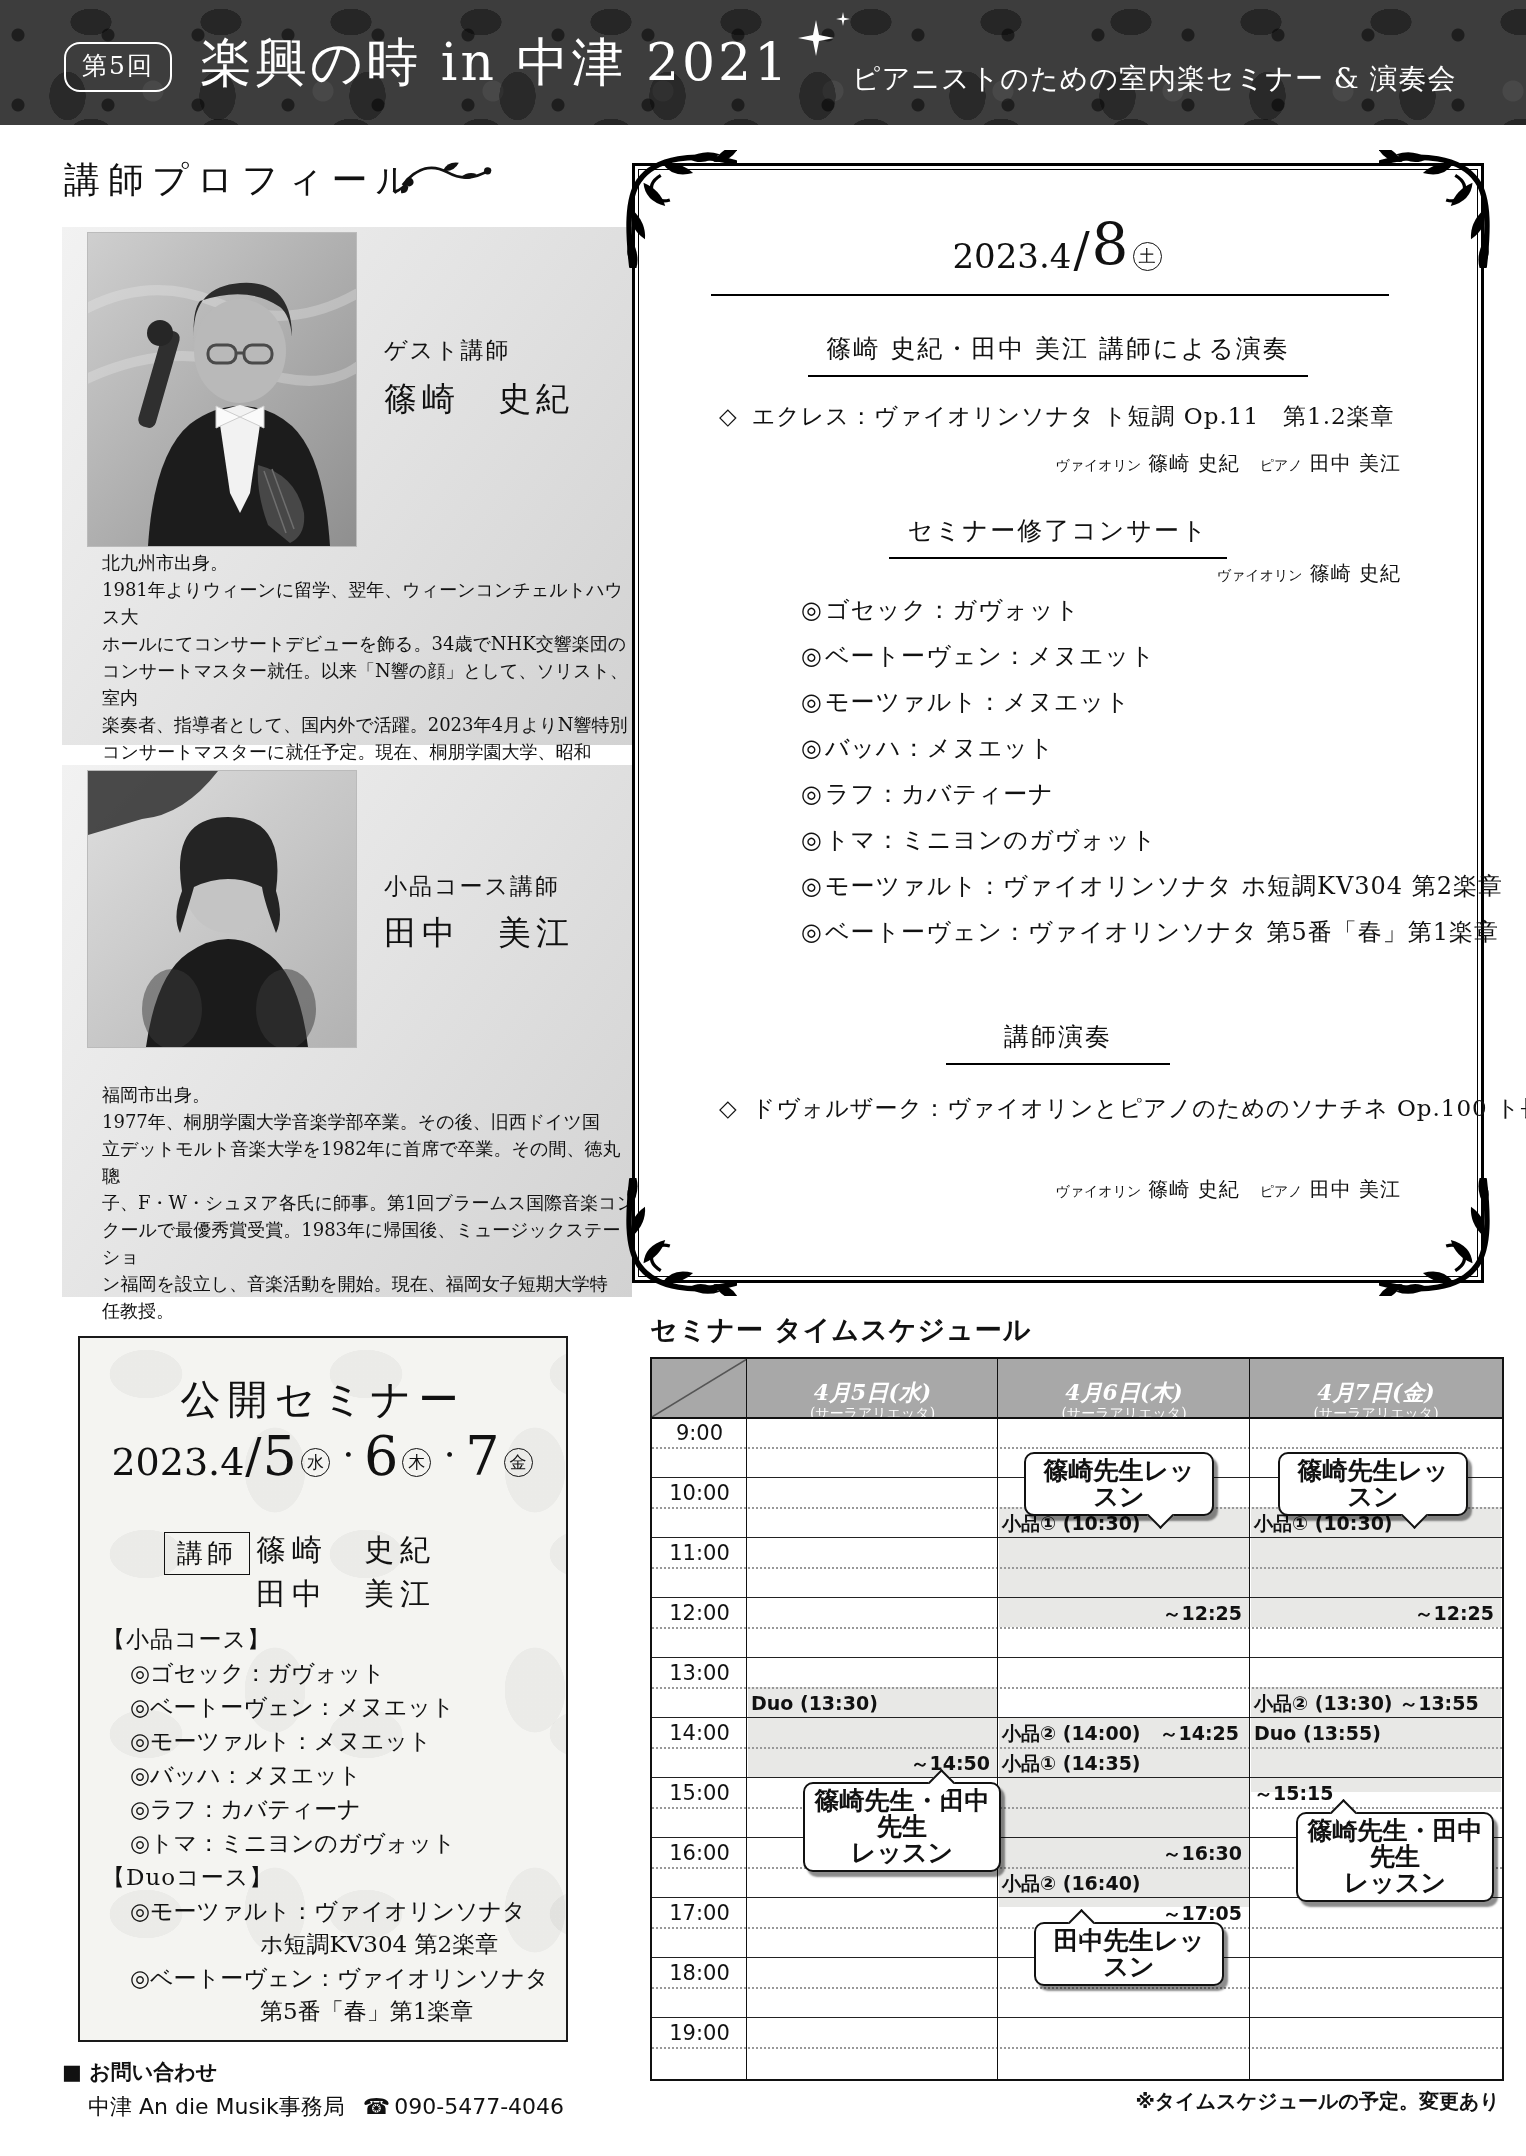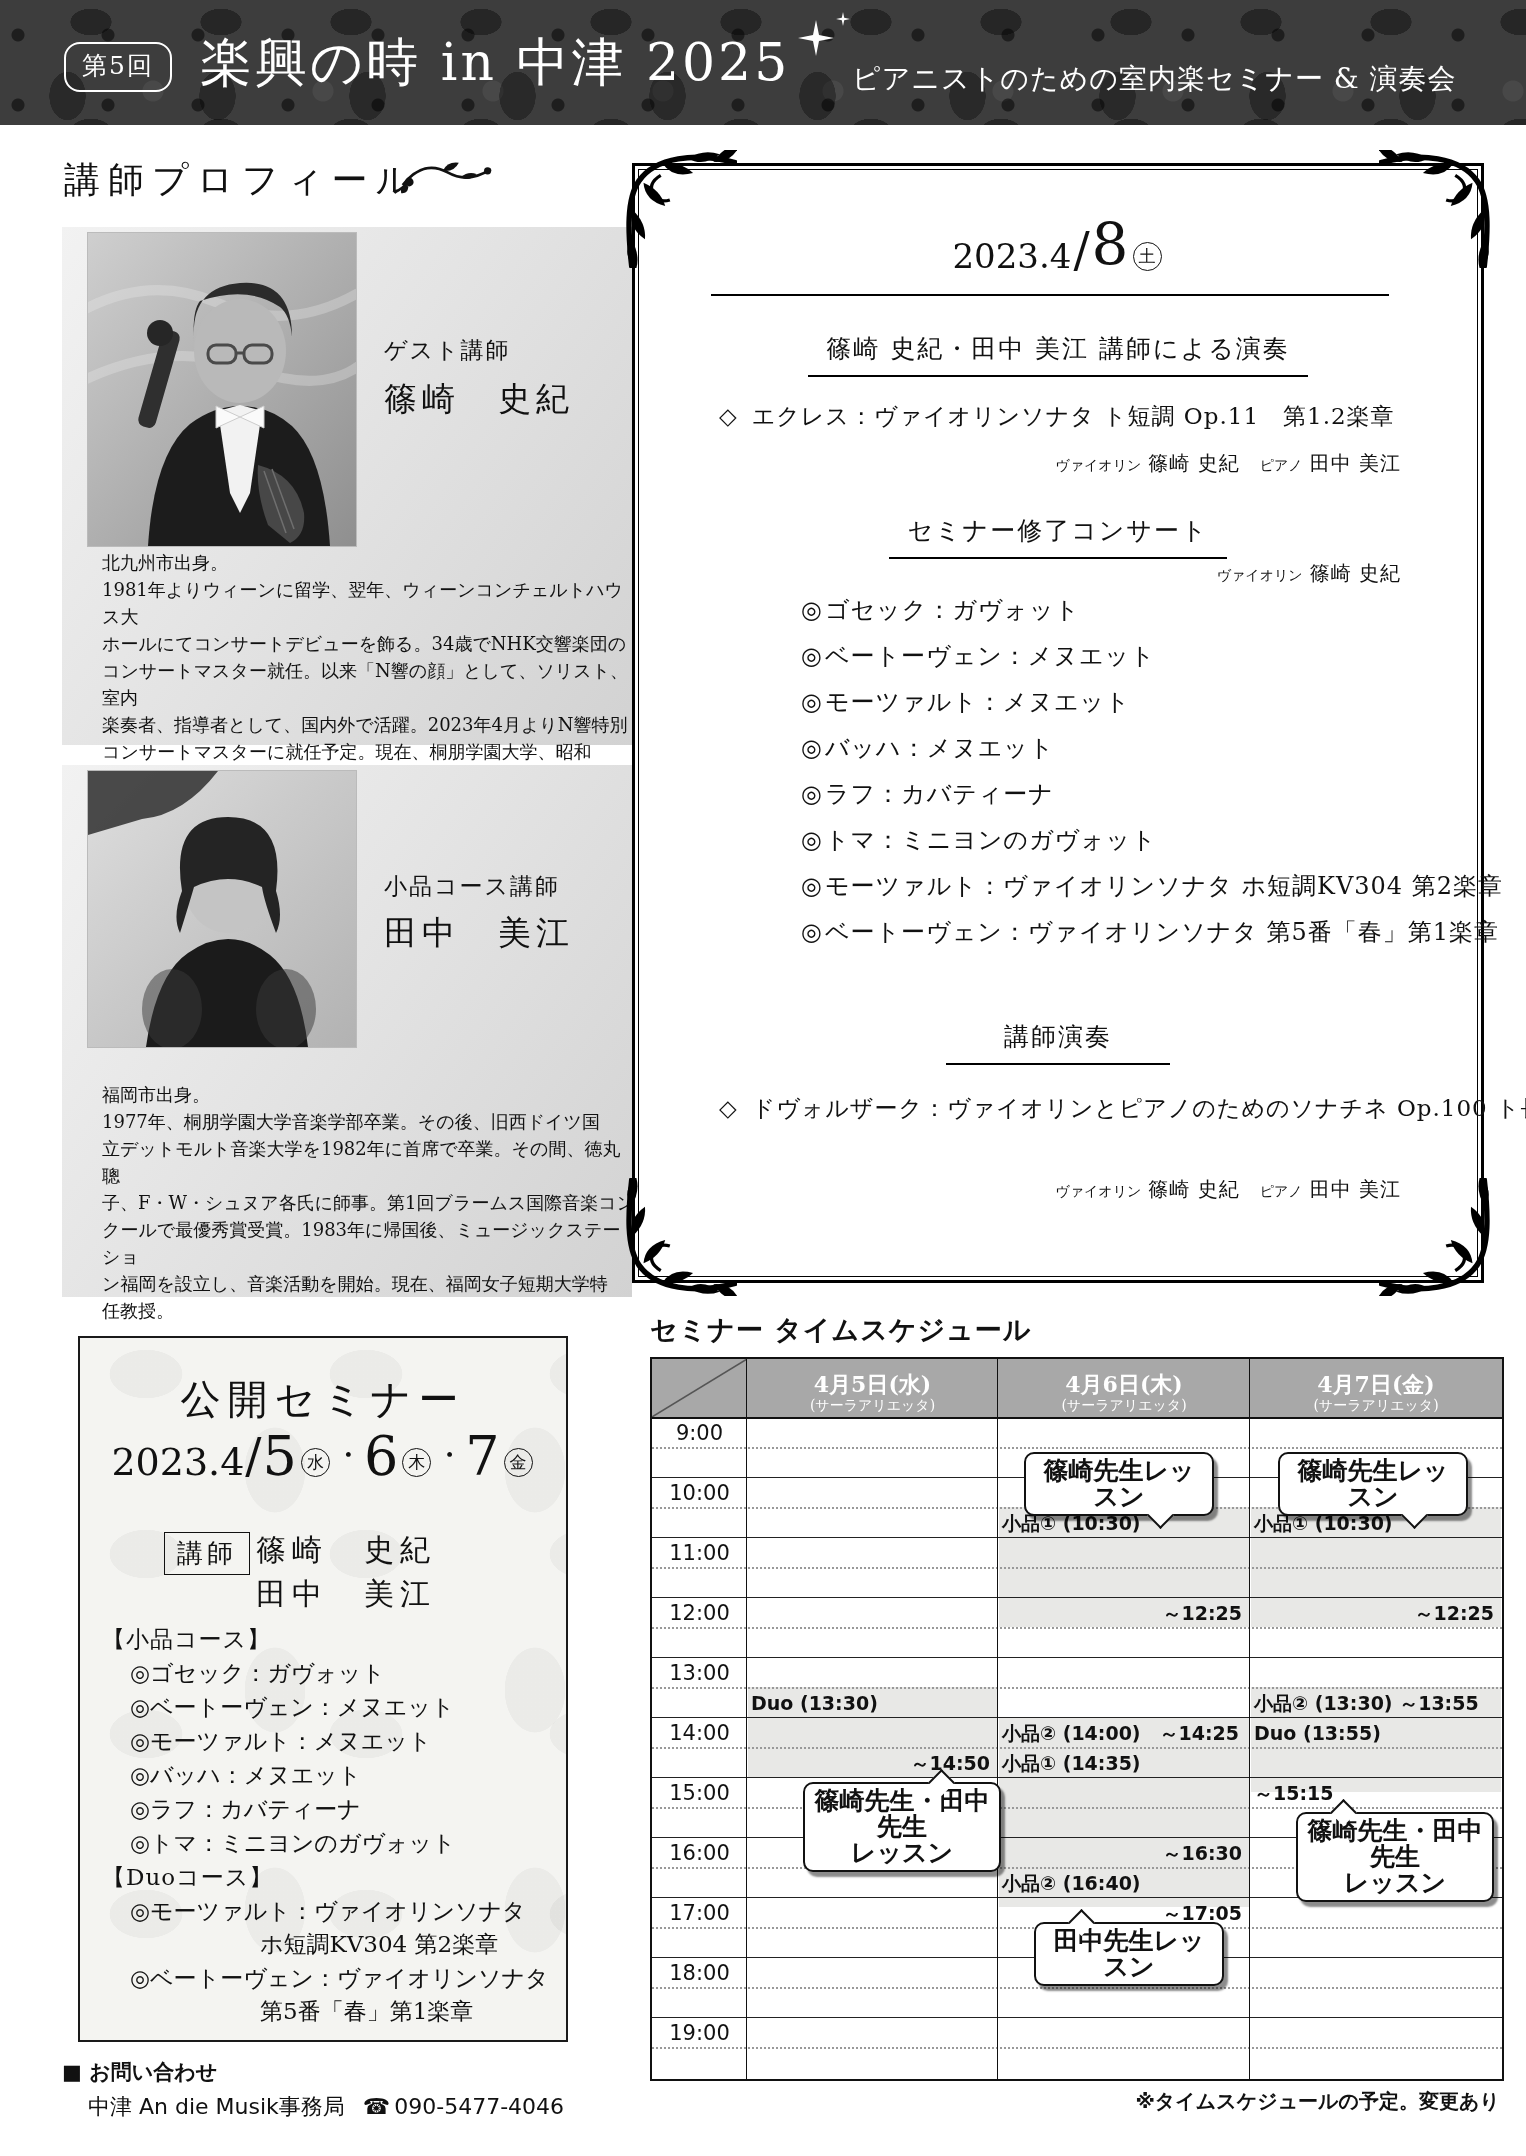--- a/index.html
+++ b/index.html
@@ -86,21 +86,21 @@
   .os-name1{top:192px;} .os-name2{top:236px;}
   .os-courses{position:absolute;left:22px;top:284px;width:450px;}
   .os-ch{font-size:23px;line-height:34px;letter-spacing:1px;}
   .os-it{font-size:23px;line-height:34px;padding-left:28px;white-space:nowrap;}
   .os-sub{font-size:23px;line-height:33px;padding-left:158px;white-space:nowrap;}
 
   
   .sch-title{position:absolute;left:650px;top:1312px;margin:0;font-size:27px;font-weight:700;letter-spacing:1px;}
   .schedule{position:absolute;left:650px;top:1357px;width:850px;height:720px;border:2.5px solid #111;background:#fff;box-sizing:content-box;}
   .sch-head{position:absolute;top:0;height:58px;background:#a8a8a8;color:#fff;text-align:center;z-index:2;box-sizing:border-box;}
-  .sch-head .d{font-size:22px;font-weight:700;margin-top:12px;line-height:26px;}
+  .sch-head .d{font-size:22px;font-weight:700;margin-top:20px;line-height:26px;font-style:italic;}
   .sch-head .v{font-size:14px;line-height:16px;}
   .vline{position:absolute;top:0;width:0;border-left:1.5px solid #111;z-index:3;}
   .hline{position:absolute;left:0;width:850px;height:0;border-top:1.5px solid #222;z-index:2;}
   .dline{position:absolute;left:0;width:850px;height:0;border-top:2px dotted #999;z-index:2;}
   .headline{position:absolute;left:0;top:58px;width:850px;border-top:2px solid #111;z-index:3;}
   .tlabel{position:absolute;left:0;width:95px;height:30px;line-height:30px;text-align:center;
     font-family:"DejaVu Sans","Liberation Sans",sans-serif;font-size:21px;z-index:4;}
   .shade{position:absolute;background:#e8e8e6;z-index:1;}
   .entry{position:absolute;height:30px;line-height:30px;font-family:"DejaVu Sans","Liberation Sans",sans-serif;
     font-size:19px;font-weight:600;white-space:nowrap;z-index:4;box-sizing:border-box;}
@@ -121,21 +121,21 @@
     font-family:"DejaVu Sans","Liberation Sans",sans-serif;white-space:nowrap;}
   .ft-info .ph-ico{margin:0 4px 0 18px;}
 </style>
 </head>
 <body>
 
 <div class="page">
 
   <header class="masthead">
     <span class="edition">第5回</span>
-    <h1 class="m-title">楽興の時 in 中津 2025</h1>
+    <h1 class="m-title">楽興の時 in 中津 2021</h1>
     <svg class="sparkle" width="36" height="36" viewBox="0 0 36 36">
       <path d="M18,0 L21,15 L36,18 L21,21 L18,36 L15,21 L0,18 L15,15 Z" fill="#ffffff"></path>
     </svg>
     <svg class="sparkle2" width="14" height="14" viewBox="0 0 14 14">
       <path d="M7,0 L8.2,5.8 L14,7 L8.2,8.2 L7,14 L5.8,8.2 L0,7 L5.8,5.8 Z" fill="#ffffff"></path>
     </svg>
     <div class="m-sub">ピアニストのための室内楽セミナー &amp; 演奏会</div>
   </header>
 
   <h2 class="prof-head">講師プロフィール</h2>

